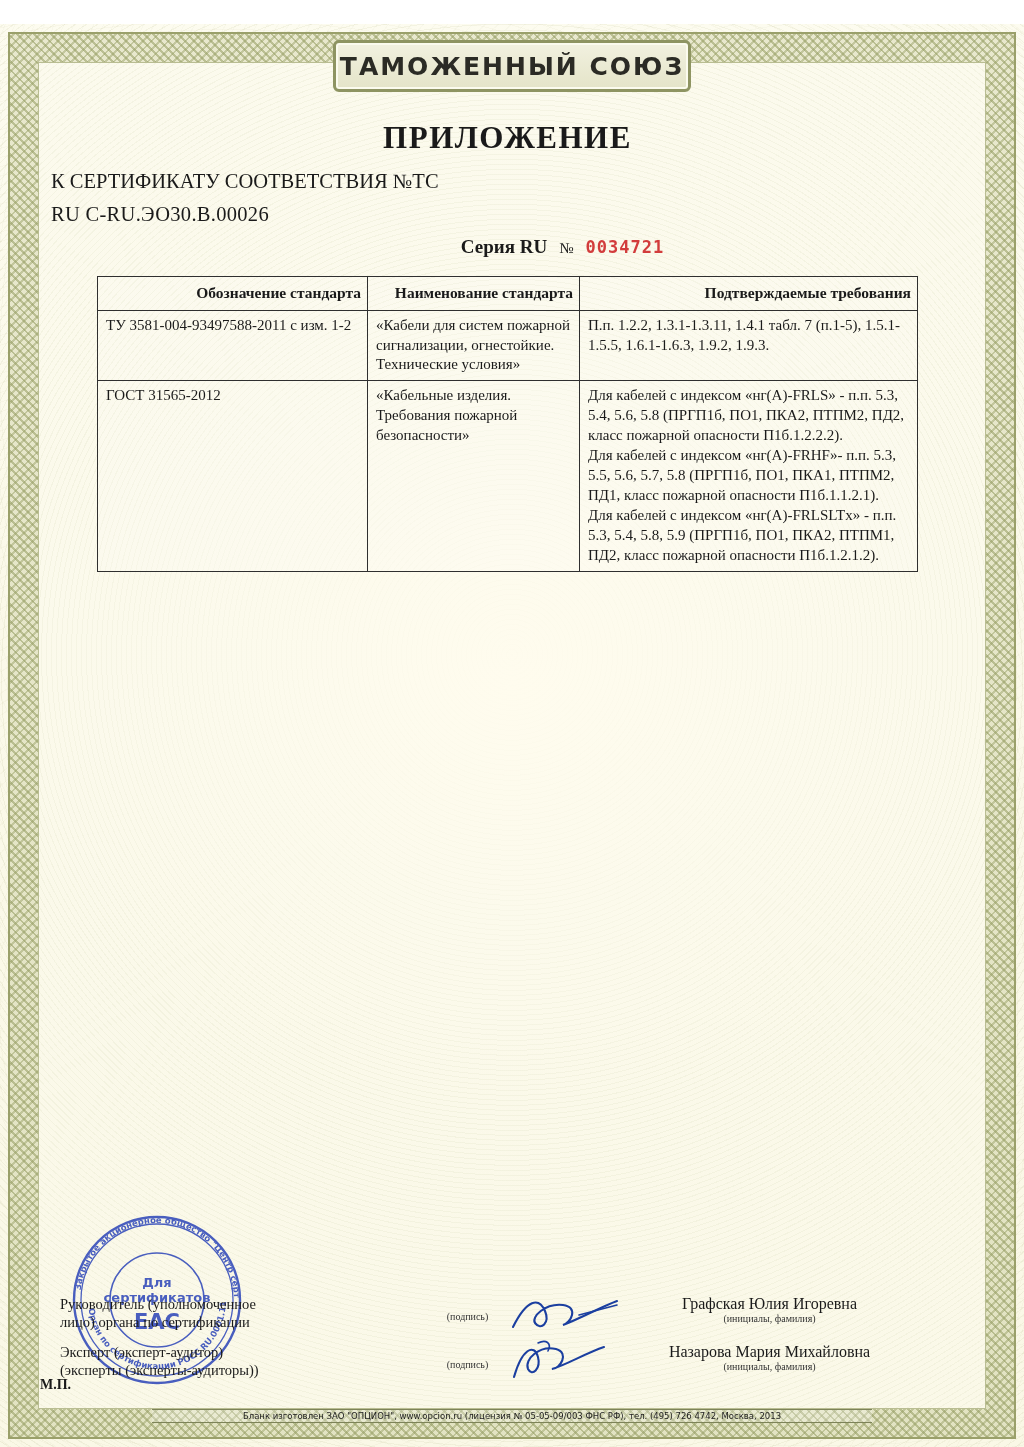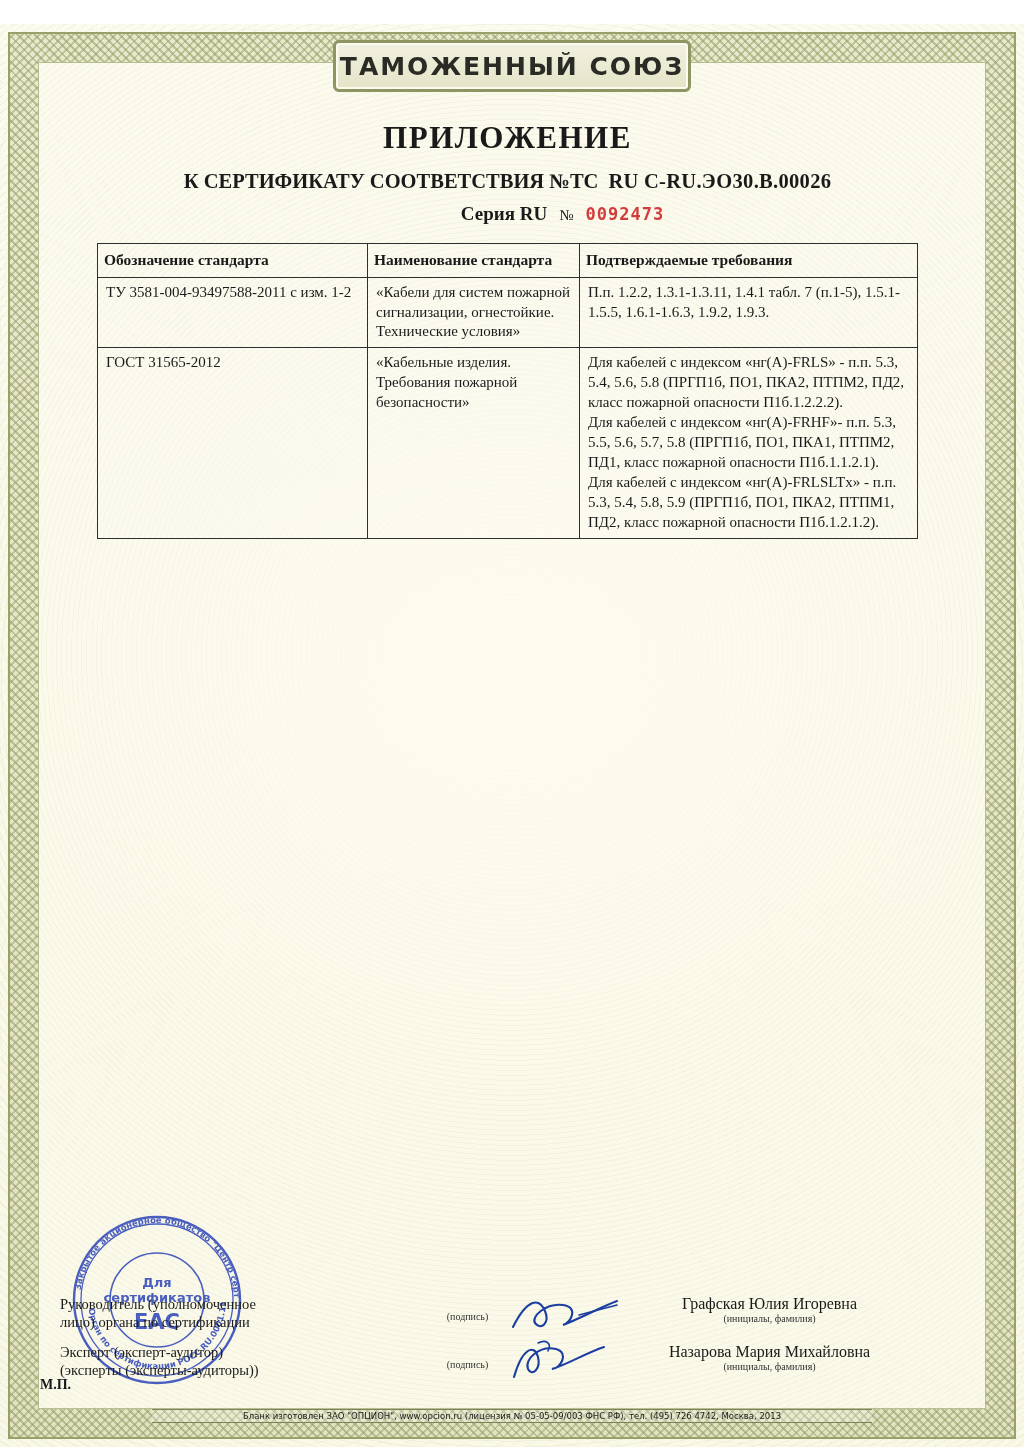--- a/index.html
+++ b/index.html
@@ -89,22 +89,23 @@
     font-weight: bold;
     letter-spacing: 1.5px;
     margin: 12px 0 14px 0;
   }
   .cert-line {
     display: flex;
     justify-content: center;
     align-items: baseline;
     gap: 10px;
     font-size: 20.5px;
-    font-weight: bold;
+    font-weight: normal;
     margin-bottom: 10px;
+    flex-direction: column;
   }
   .cert-line .num {
     font-size: 20.5px;
     letter-spacing: 0.3px;
   }
   .series-line {
     display: flex;
     justify-content: center;
     align-items: baseline;
     gap: 12px;
@@ -140,21 +141,21 @@
   }
   table.std-table th,
   table.std-table td {
     border: 1px solid #2f2f2f;
     vertical-align: top;
     padding: 5px 8px;
     font-size: 15px;
     line-height: 1.33;
   }
   table.std-table th {
-    text-align: left;
+    text-align: right;
     font-weight: bold;
     font-size: 15.5px;
     padding: 6px 6px;
   }
   col.c1 { width: 270px; }
   col.c2 { width: 212px; }
   col.c3 { width: 338px; }
   td.cell p { margin: 0; }
   td.cell p + p { margin-top: 0px; }
 
@@ -260,21 +261,21 @@
     <div class="title">ПРИЛОЖЕНИЕ</div>
 
     <div class="cert-line">
       <span>К СЕРТИФИКАТУ СООТВЕТСТВИЯ №ТС</span>
       <span class="num">RU C-RU.ЭО30.В.00026</span>
     </div>
 
     <div class="series-line">
       <span class="lbl">Серия RU</span>
       <span class="nosign">№</span>
-      <span class="blanknum">0092473</span>
+      <span class="blanknum">0034721</span>
     </div>
 
 
     <table class="std-table">
       <colgroup>
           <col class="c1">
           <col class="c2">
           <col class="c3">
         </colgroup>
       <thead>

